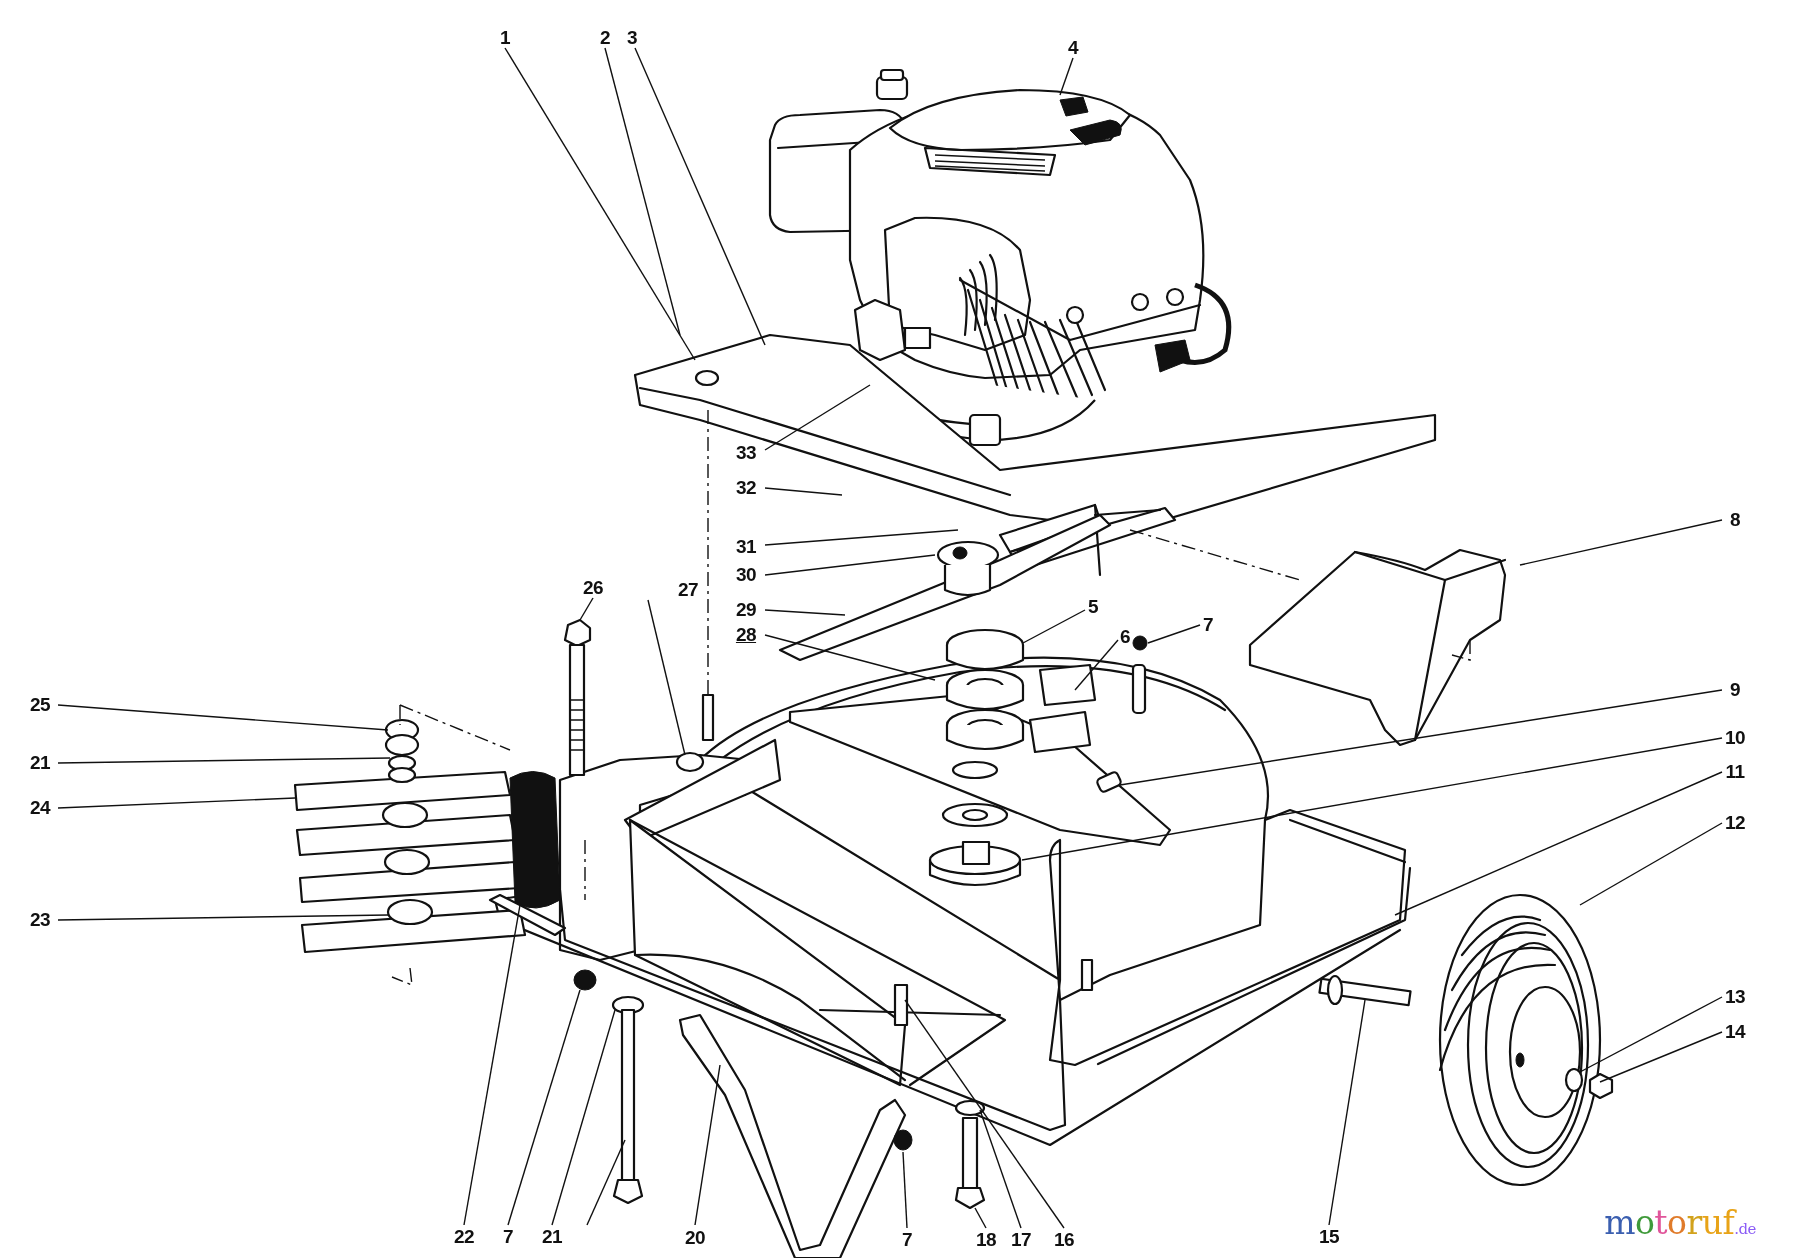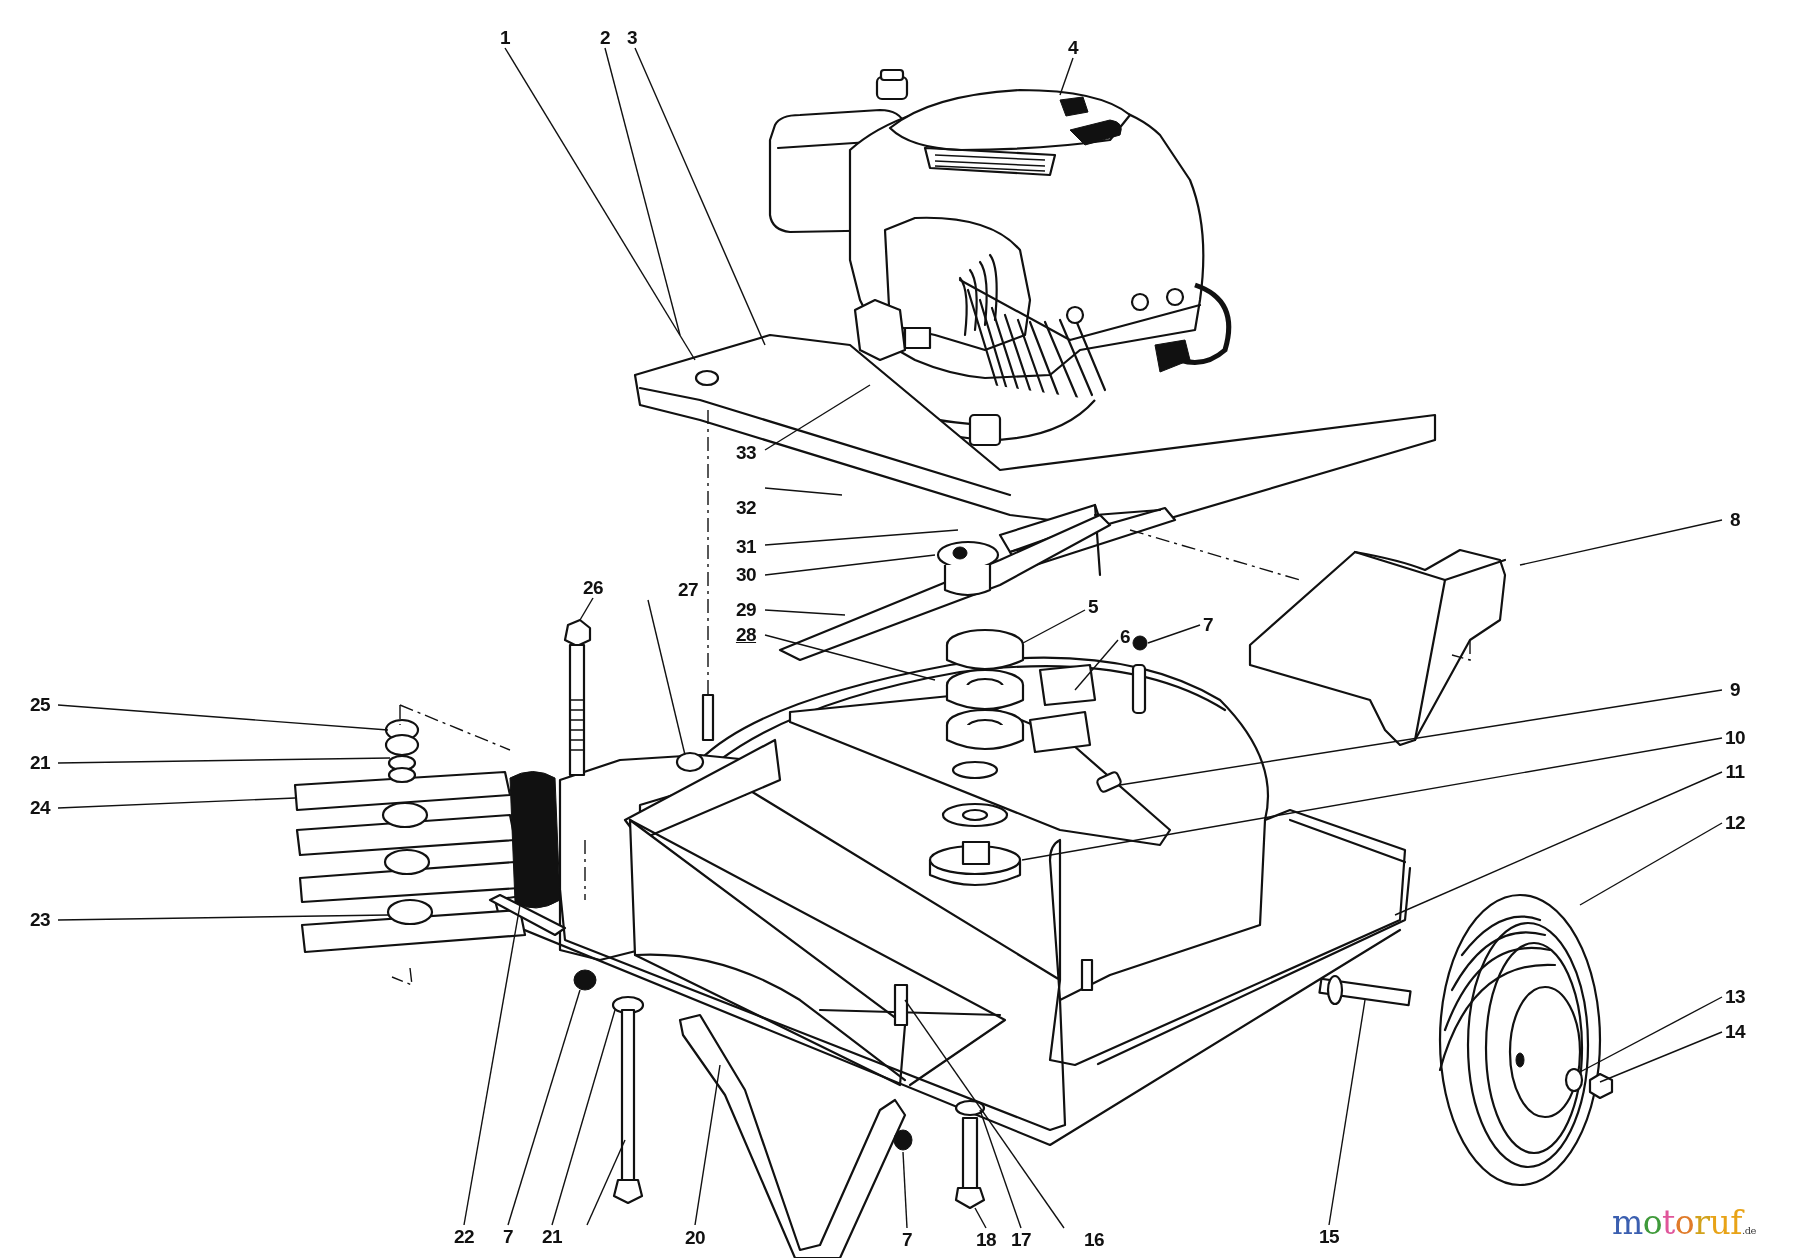--- a/index.html
+++ b/index.html
@@ -1,21 +1,21 @@
 <!DOCTYPE html>
 <html><head>
 <meta charset="utf-8">
 <style>
   html,body{margin:0;padding:0;background:#ffffff;}
   body{width:1800px;height:1258px;position:relative;overflow:hidden;font-family:"DejaVu Sans",sans-serif;}
   #canvas{position:absolute;left:0;top:0;width:1800px;height:1258px;}
   .lbl{position:absolute;font-family:"Liberation Sans",sans-serif;font-weight:bold;font-size:19px;color:#111;transform:translate(-50%,-50%);white-space:nowrap;letter-spacing:-0.5px;}
   .wm{position:absolute;right:44px;bottom:16px;font-family:"DejaVu Serif",serif;font-size:33px;letter-spacing:-0.5px;}
   .wm span{display:inline-block;}
-  .wm .de{font-size:10px;color:#404040;}
+  .wm .de{font-size:15px;color:#8b5cf6;}
   svg .k{stroke:#111;fill:none;stroke-width:2.2;stroke-linejoin:round;stroke-linecap:round;}
   svg .kf{stroke:#111;fill:#fff;stroke-width:2.2;stroke-linejoin:round;}
   svg .thin{stroke:#111;fill:none;stroke-width:1.4;}
   svg .dash{stroke:#111;fill:none;stroke-width:1.4;stroke-dasharray:14 5 3 5;}
   svg .blk{fill:#111;stroke:#111;}
 </style>
 </head>
 <body>
 
 <div id="canvas">
@@ -256,21 +256,21 @@
   <path class="dash" d="M1130,530 L1300,580"></path>
 </svg>
 </div>
 
 <div id="labels">
     <div class="lbl" style="left: 505px; top: 38px;">1</div>
     <div class="lbl" style="left: 605px; top: 38px;">2</div>
     <div class="lbl" style="left: 632px; top: 38px;">3</div>
     <div class="lbl" style="left: 1073px; top: 48px;">4</div>
     <div class="lbl" style="left: 746px; top: 453px;">33</div>
-    <div class="lbl" style="left: 746px; top: 508px;">32</div>
+    <div class="lbl" style="left: 746px; top: 488px;">32</div>
     <div class="lbl" style="left: 746px; top: 547px;">31</div>
     <div class="lbl" style="left: 746px; top: 575px;">30</div>
     <div class="lbl" style="left: 746px; top: 610px;">29</div>
     <div class="lbl" style="left: 746px; top: 635px; text-decoration: underline;">28</div>
     <div class="lbl" style="left: 593px; top: 588px;">26</div>
     <div class="lbl" style="left: 648px; top: 590px; margin-left: 40px;">27</div>
     <div class="lbl" style="left: 1093px; top: 607px;">5</div>
     <div class="lbl" style="left: 1125px; top: 637px;">6</div>
     <div class="lbl" style="left: 1208px; top: 625px;">7</div>
     <div class="lbl" style="left: 1735px; top: 520px;">8</div>
@@ -285,17 +285,17 @@
     <div class="lbl" style="left: 40px; top: 808px;">24</div>
     <div class="lbl" style="left: 40px; top: 920px;">23</div>
     <div class="lbl" style="left: 464px; top: 1237px;">22</div>
     <div class="lbl" style="left: 508px; top: 1237px;">7</div>
     <div class="lbl" style="left: 552px; top: 1237px;">21</div>
     <div class="lbl" style="left: 587px; top: 1293px; text-decoration: underline;">20</div>
     <div class="lbl" style="left: 695px; top: 1238px;">20</div>
     <div class="lbl" style="left: 907px; top: 1240px;">7</div>
     <div class="lbl" style="left: 986px; top: 1240px;">18</div>
     <div class="lbl" style="left: 1021px; top: 1240px;">17</div>
-    <div class="lbl" style="left: 1094px; top: 1240px;">16</div>
+    <div class="lbl" style="left: 1064px; top: 1240px;">16</div>
     <div class="lbl" style="left: 1329px; top: 1237px;">15</div>
   </div>
 
 <div class="wm"><span style="color: rgb(59, 95, 176);">m</span><span style="color: rgb(63, 154, 58);">o</span><span style="color: rgb(224, 85, 154);">t</span><span style="color: rgb(224, 123, 42);">o</span><span style="color: rgb(210, 162, 28);">r</span><span style="color: rgb(232, 163, 23);">u</span><span style="color: rgb(232, 163, 23);">f</span><span class="de">.de</span></div>
 
 </body></html>

